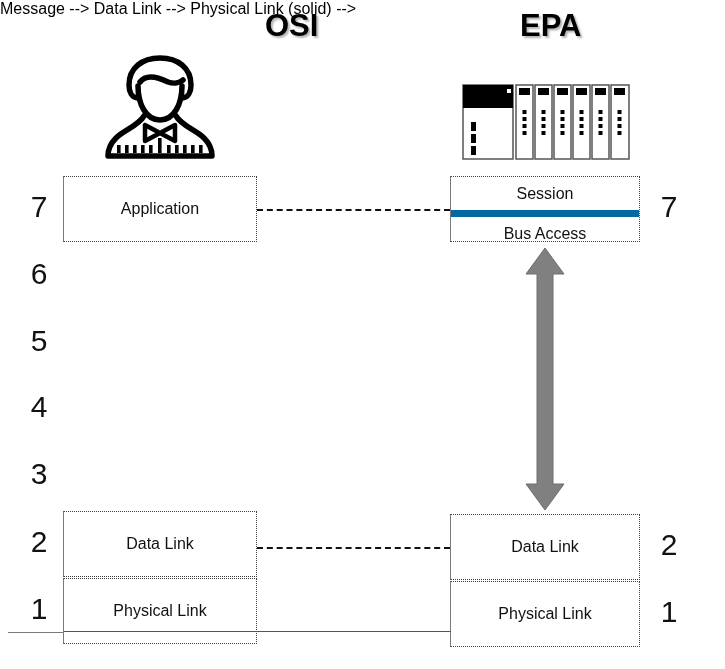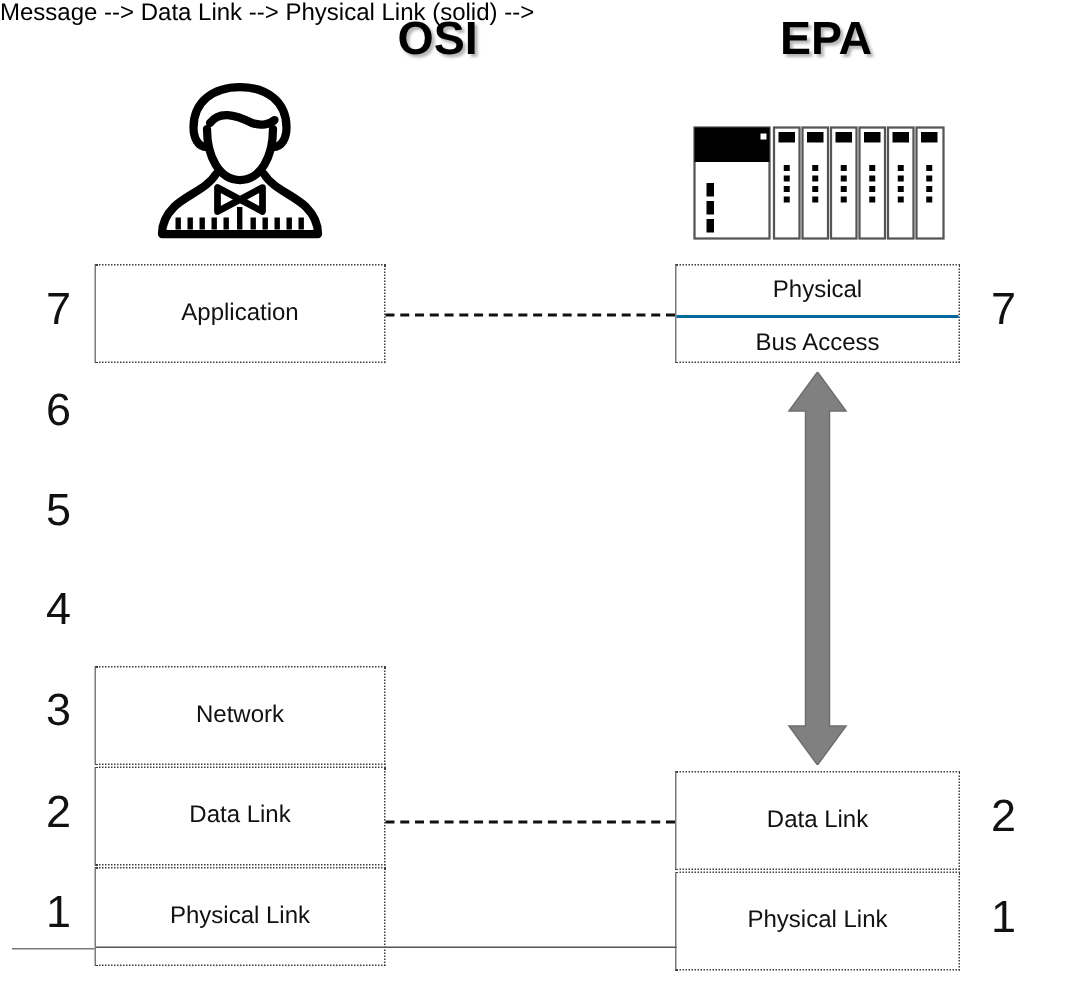--- a/index.html
+++ b/index.html
@@ -57,21 +57,21 @@
     padding: 0;
   }
   #epa-box-7 .half {
     height: 33px;
     display: flex;
     align-items: center;
     justify-content: center;
     font-size: 16px;
   }
   #epa-box-7 .half.bottom {
-    border-top: 2px solid #0369a1;
+    border-top: 7px solid #0369a1;
   }
 
   
   .layer-num {
     position: absolute;
     font-size: 30px;
     line-height: 1;
     color: #111111;
     width: 34px;
     text-align: center;
@@ -237,33 +237,30 @@
   <div class="layer-num osi-num" style="top:527px">2</div>
   <div class="layer-num osi-num" style="top:594px">1</div>
 
   
   <div class="num1-underline" style="left:8px; top:632px; width:56px;"></div>
 
   
   <div class="layer-box osi-box" style="top:176px">
     <span class="lbl">Application</span>
   </div>
-  <div class="layer-box osi-box" style="top:444px">
-    <span class="lbl">Network</span>
-  </div>
   <div class="layer-box osi-box" style="top:511px">
     <span class="lbl">Data Link</span>
   </div>
   <div class="layer-box osi-box" style="top:578px">
     <span class="lbl">Physical Link</span>
   </div>
 
   
   <div class="layer-box epa-box" id="epa-box-7" style="top:176px">
-    <div class="half top">Physical</div>
+    <div class="half top">Session</div>
     <div class="half bottom">Bus Access</div>
   </div>
   <div class="layer-box epa-box" style="top:514px">
     <span class="lbl">Data Link</span>
   </div>
   <div class="layer-box epa-box" style="top:581px">
     <span class="lbl">Physical Link</span>
   </div>
 
   

